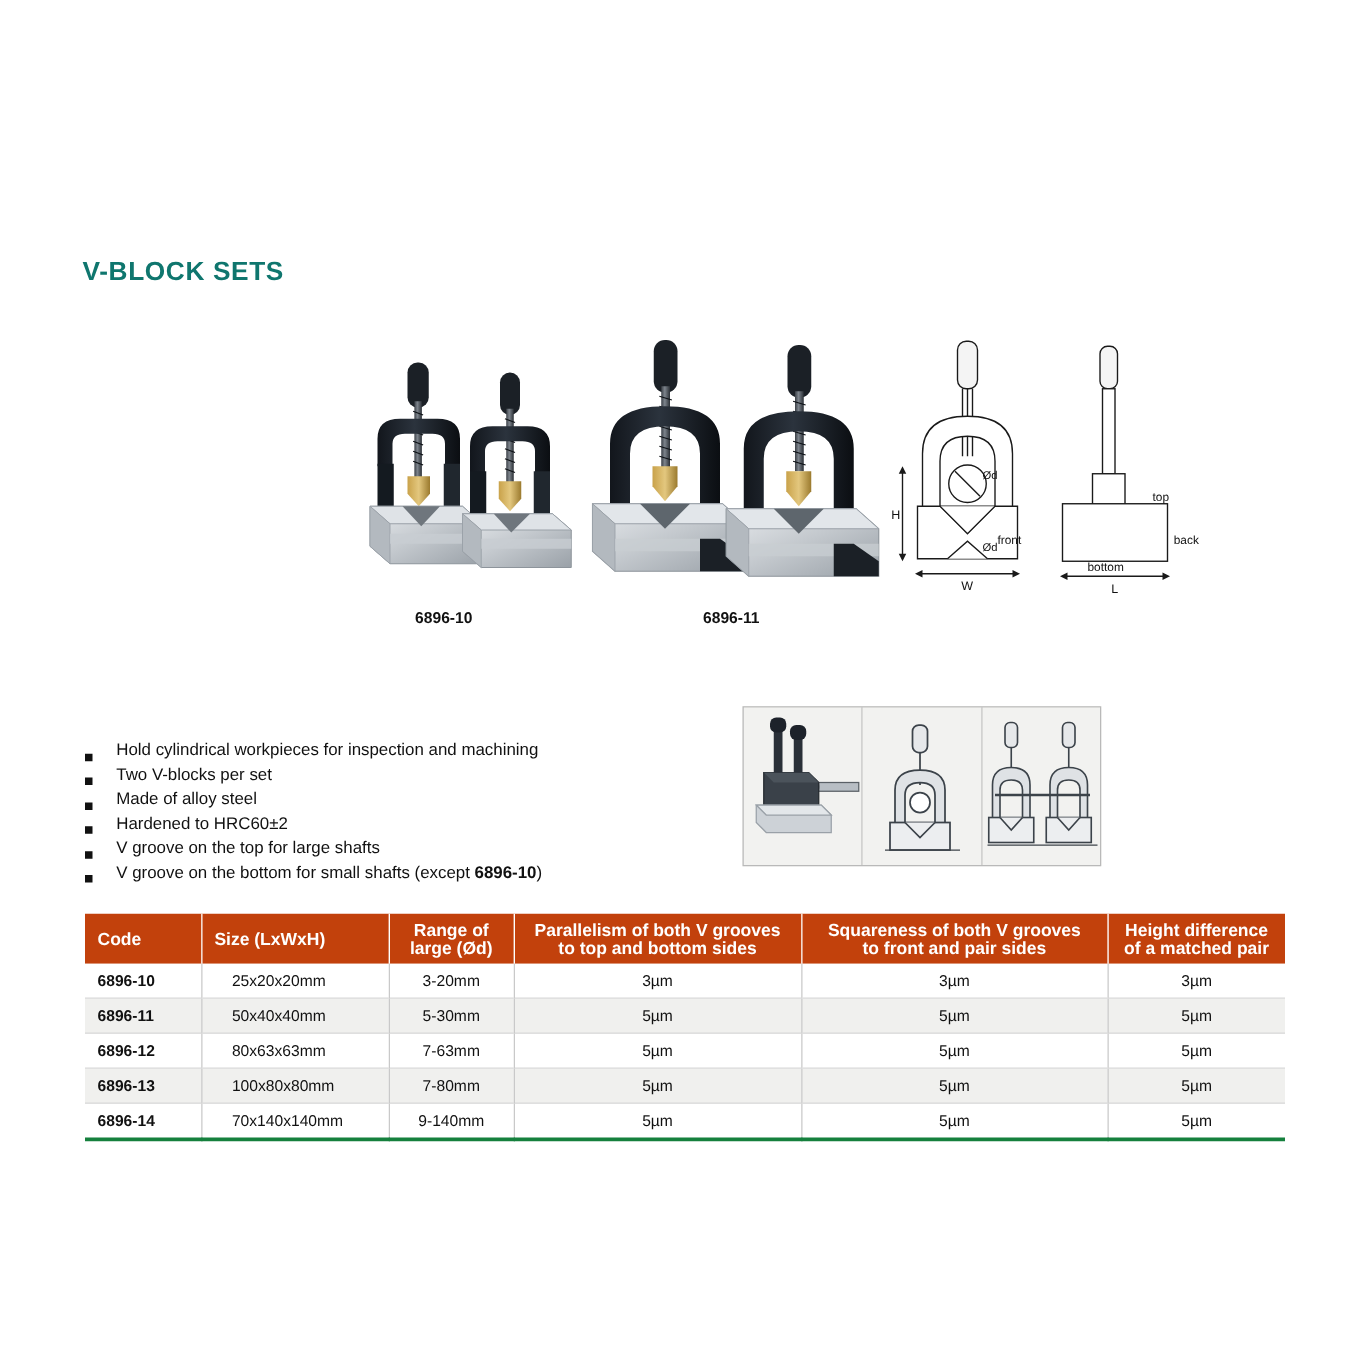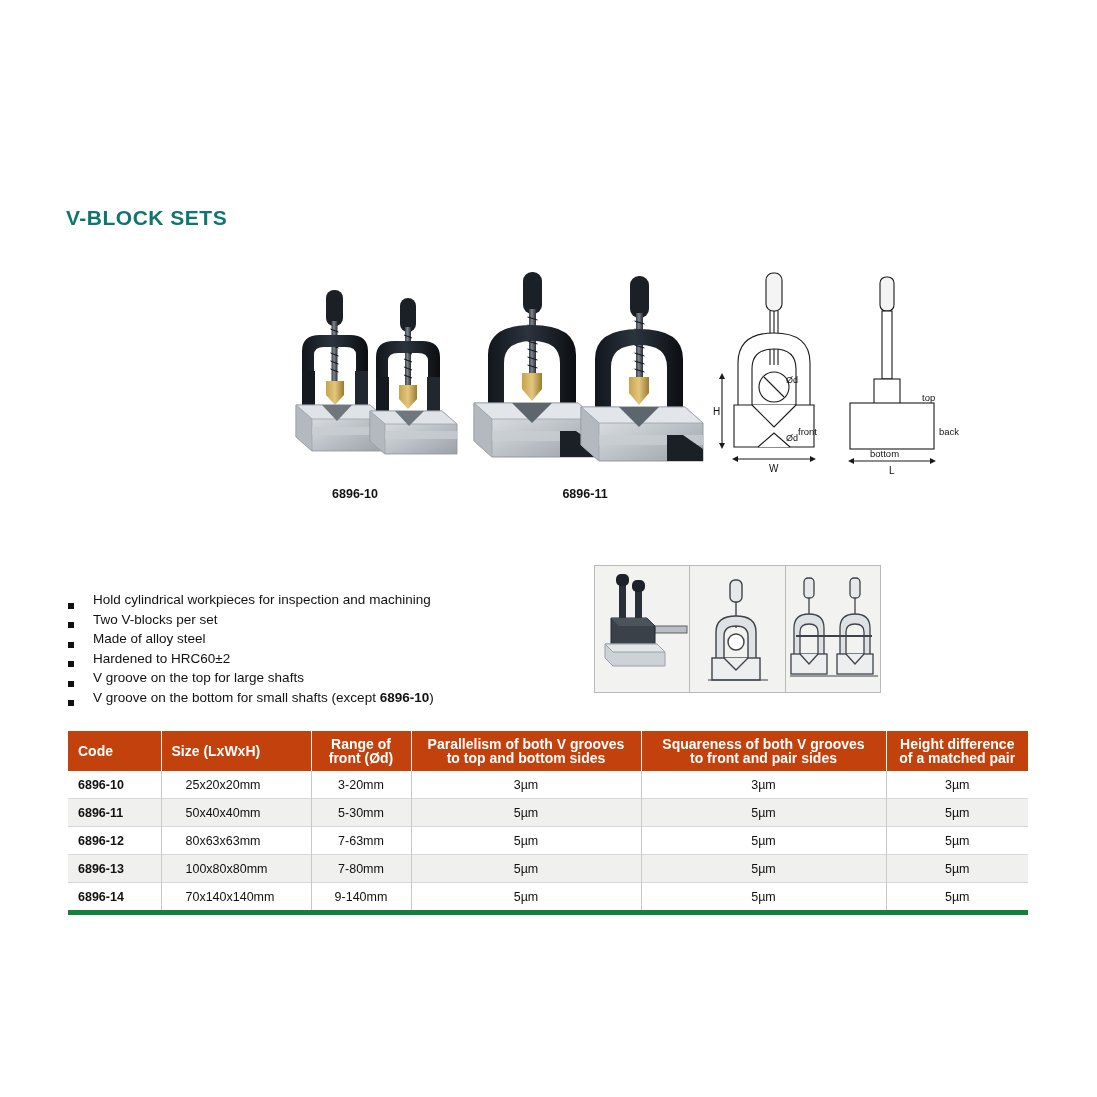--- a/index.html
+++ b/index.html
@@ -132,21 +132,21 @@
     padding-left: 10px;
     font-weight: bold;
   }
   .tbl td.size {
     text-align: left;
     padding-left: 24px;
   }
   .tbl tbody tr:nth-child(odd) { background: #ffffff; }
   .tbl tbody tr:nth-child(even) { background: #f0f0ee; }
   .tbl tbody tr { border-bottom: 1px solid #d8d8d8; }
-  .tbl tbody tr:last-child { border-bottom: 5px solid #15803d; }
+  .tbl tbody tr:last-child { border-bottom: 3px solid #15803d; }
 
   .colw-code { width: 93px; }
   .colw-size { width: 150px; }
   .colw-range { width: 100px; }
   .colw-par { width: 230px; }
   .colw-sq { width: 245px; }
   .colw-hd { width: 142px; }
 
   svg { display: block; }
 </style>
@@ -435,21 +435,21 @@
     <thead>
       <tr>
         <th class="left">
           <span>Code</span>
         </th>
         <th class="left">
           <span>Size (LxWxH)</span>
         </th>
         <th>
           <span>Range of</span><br>
-          <span>front (Ød)</span>
+          <span>large (Ød)</span>
         </th>
         <th>
           <span>Parallelism of both V grooves</span><br>
           <span>to top and bottom sides</span>
         </th>
         <th>
           <span>Squareness of both V grooves</span><br>
           <span>to front and pair sides</span>
         </th>
         <th>

